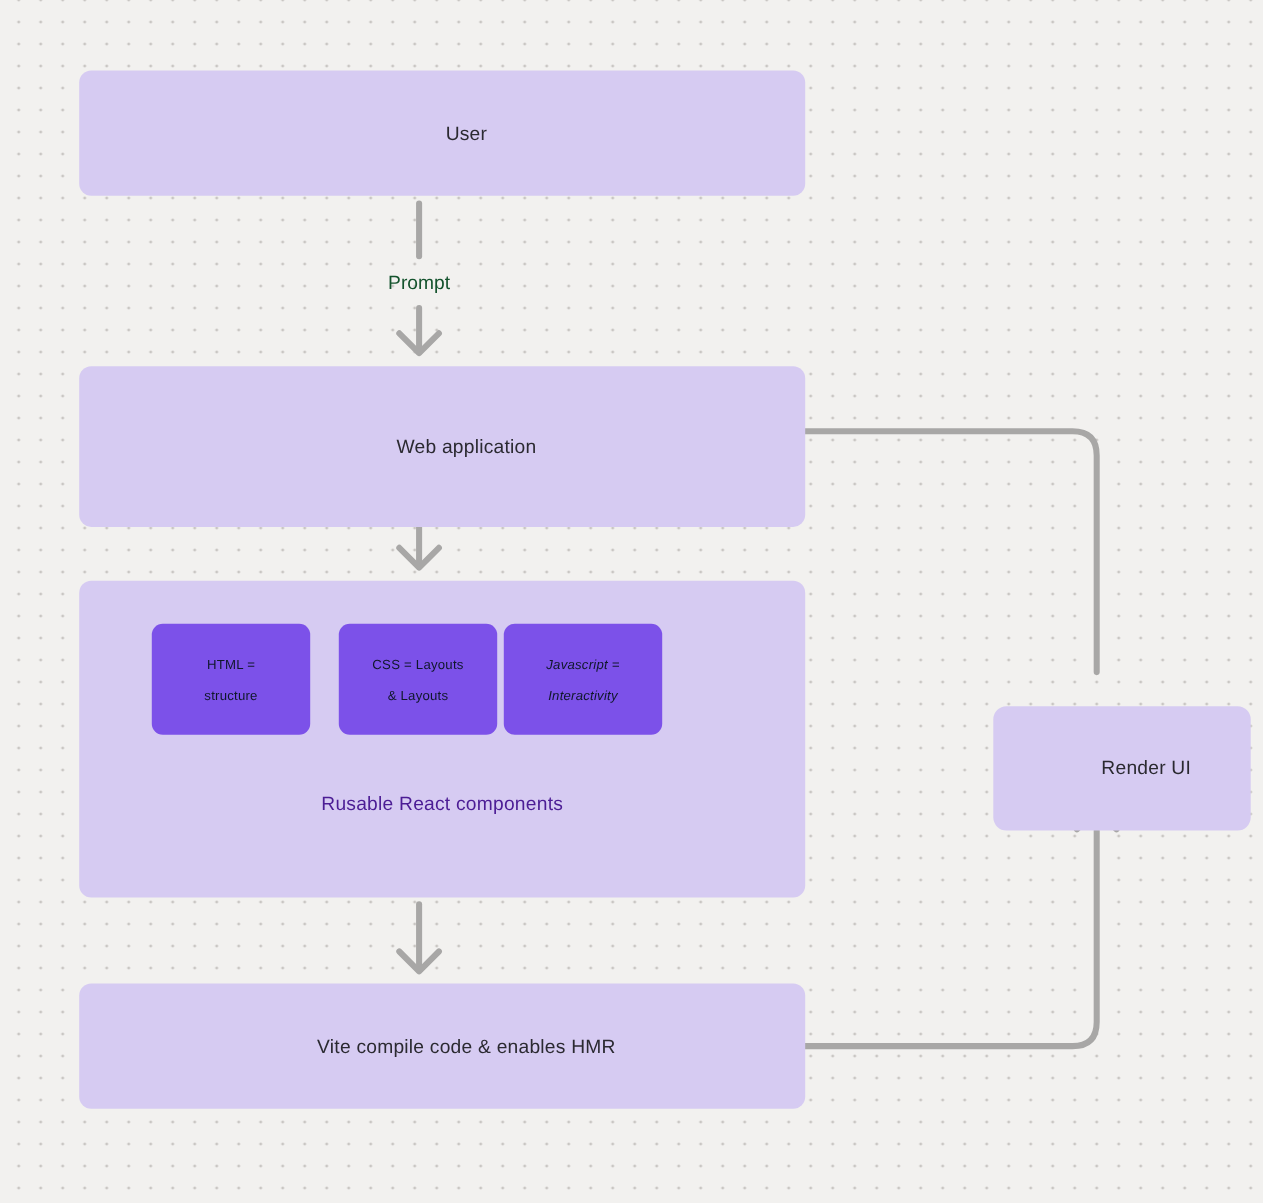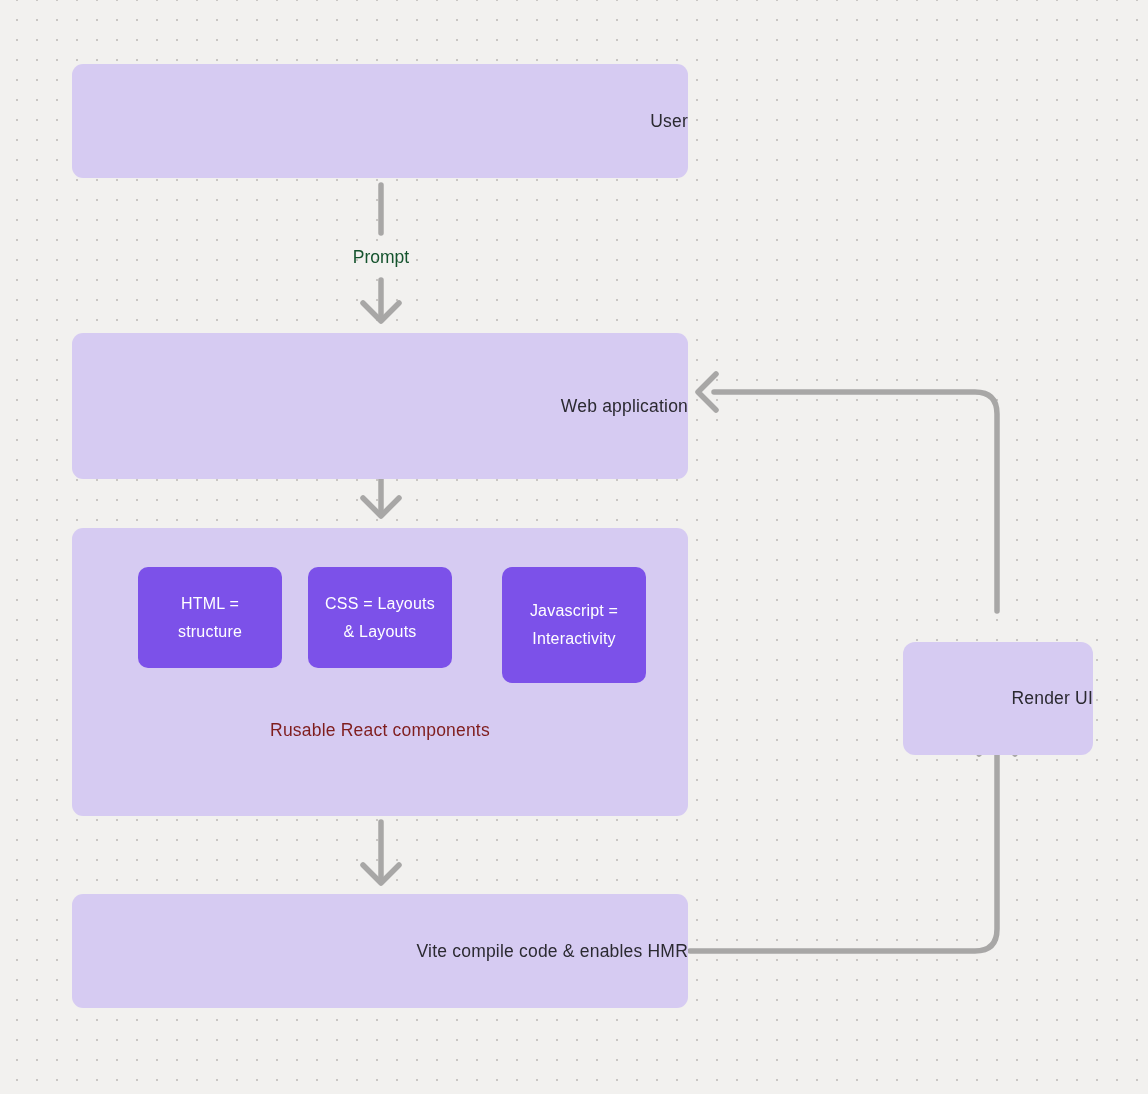--- a/index.html
+++ b/index.html
@@ -19,68 +19,69 @@
     left: 0; top: 0;
     z-index: 1;
   }
   .node {
     position: absolute;
     z-index: 2;
     background: #d6cbf2;
     border-radius: 11px;
     display: flex;
     align-items: center;
-    justify-content: flex-end;
+    justify-content: center;
     color: #2b2a31;
     font-size: 17.5px;
     letter-spacing: 0.2px;
+    padding-left: 44px;
   }
   .dark-node {
     position: absolute;
     z-index: 3;
     background: #7c51e9;
     border-radius: 10px;
     display: flex;
     flex-direction: column;
     align-items: center;
     justify-content: center;
-    color: #ffffff;
-    font-size: 16px;
+    color: #0f172a;
+    font-size: 12px;
     line-height: 28px;
     font-weight: 500;
     letter-spacing: 0.2px;
     text-align: center;
   }
   .group-caption {
     position: absolute;
     z-index: 3;
     left: 0;
     top: 192px;
     width: 100%;
     text-align: center;
-    color: #7f1d1d;
+    color: #4c1d95;
     font-size: 17.5px;
     letter-spacing: 0.2px;
   }
   .edge-label {
     position: absolute;
     z-index: 2;
     color: #14532d;
     font-size: 17.5px;
     transform: translate(-50%, -50%);
   }
   
   #node-user        { left: 72px;  top: 64px;  width: 616px; height: 114px; }
   #node-webapp      { left: 72px;  top: 333px; width: 616px; height: 146px; }
   #node-components  { left: 72px;  top: 528px; width: 616px; height: 288px; }
   #node-vite        { left: 72px;  top: 894px; width: 616px; height: 114px; }
   #node-render-ui   { left: 903px; top: 614px; width: 190px; height: 113px; border-radius: 12px; margin-top: 28px; }
   #node-html        { left: 66px;  top: 39px;  width: 144px; height: 101px; }
   #node-css         { left: 236px; top: 39px;  width: 144px; height: 101px; }
-  #node-js          { left: 430px; top: 39px;  width: 144px; height: 116px; }
+  #node-js          { left: 386px; top: 39px;  width: 144px; height: 101px; font-style: italic; }
   #label-prompt     { left: 381px; top: 257px; }
 </style>
 </head>
 <body>
 
 <svg class="wires" width="1148" height="1094" viewBox="0 0 1148 1094">
   <g fill="none" stroke="#a8a7a6" stroke-width="5.5" stroke-linecap="round" stroke-linejoin="round">
     <g>
       <path d="M381 185 V233"></path>
       <path d="M381 280 V320"></path>

